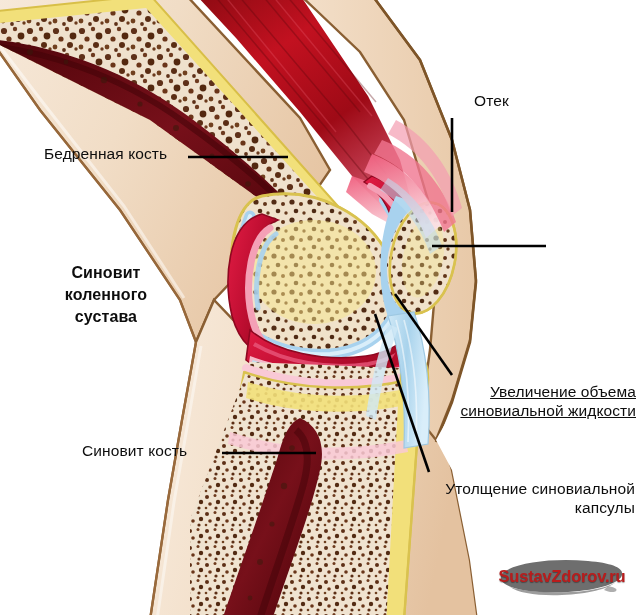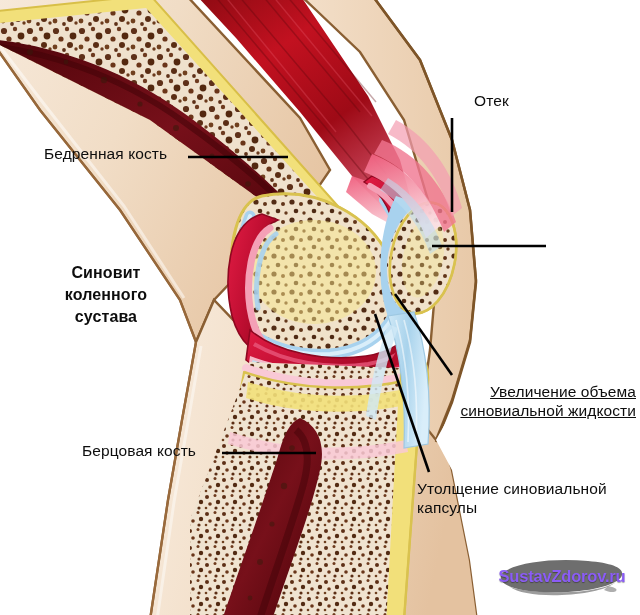--- a/index.html
+++ b/index.html
@@ -32,39 +32,39 @@
     line-height: 19px;
     white-space: pre-line;
     letter-spacing: .1px;
   }
   .lbl.bold {
     font-weight: bold;
     font-size: 16px;
     line-height: 22px;
     text-align: center;
   }
-  .lbl.ctr { text-align: left; }
+  .lbl.ctr { text-align: right; }
   .lbl.rt  { text-align: right; text-decoration: underline; }
   #wm {
     position: absolute;
     left: 496px;
     top: 556px;
     width: 132px;
     height: 40px;
   }
   #wm .wmtext {
     position: absolute;
     left: 0;
     top: 0;
     width: 132px;
     height: 40px;
     display: flex;
     align-items: center;
     justify-content: center;
-    color: #8b5cf6;
+    color: #b91c1c;
     font-family: "Liberation Sans", sans-serif;
     font-weight: bold;
     font-size: 16.5px;
     letter-spacing: -0.2px;
     text-shadow: 0 1px 1px rgba(0,0,0,.35);
   }
 </style>
 </head>
 <body>
 
@@ -350,21 +350,21 @@
       <line x1="429" y1="472" x2="375" y2="314"></line>
     </g>
   </svg>
 
   <div class="lbl" style="left:44px; top:144px;">Бедренная кость</div>
 
   <div class="lbl bold" style="left:26px; top:262px; width:160px;">Синовит
 коленного
 сустава</div>
 
-  <div class="lbl" style="left:82px; top:441px;">Берцовая кость</div>
+  <div class="lbl" style="left:82px; top:441px;">Синовит кость</div>
 
   <div class="lbl" style="left:434px; top:91px;margin-left:40px;">Отек</div>
 
 
   <div class="lbl rt" style="left:440px; top:382px; width:196px;">Увеличение объема
 синовиальной жидкости</div>
 
   <div class="lbl ctr" style="left:417px; top:479px; width:218px;">Утолщение синовиальной
 капсулы</div>
 

